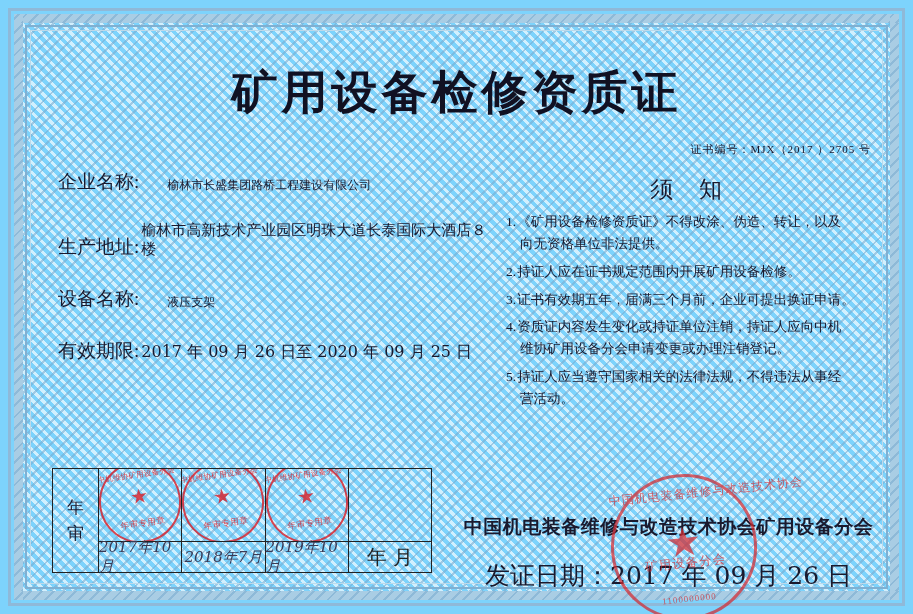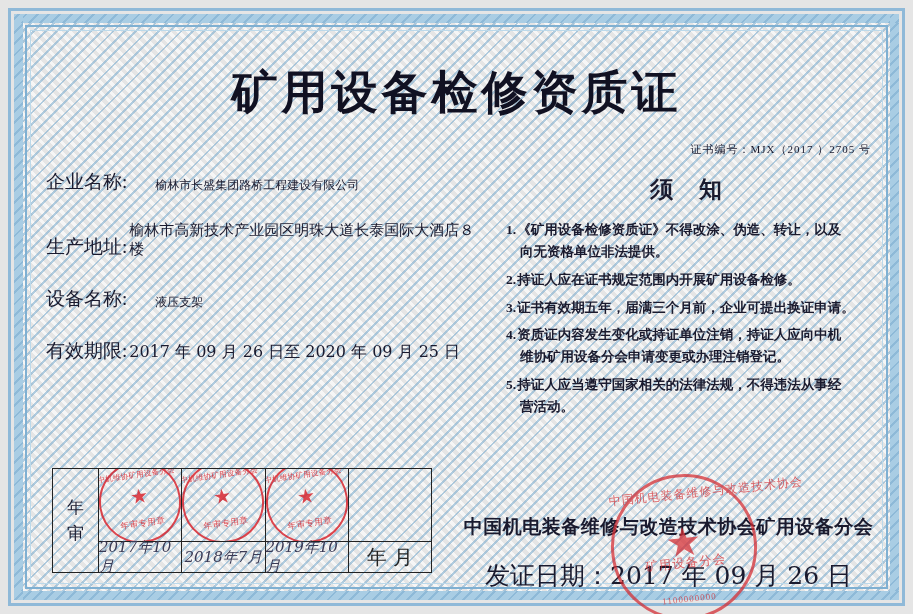--- a/index.html
+++ b/index.html
@@ -12,21 +12,21 @@
     height: 614px;
     font-family: "Liberation Serif", "DejaVu Serif", serif;
     color: #1a1a2e;
     overflow: hidden;
   }
 
   #certificate {
     position: relative;
     width: 913px;
     height: 614px;
-    background: #e5e5e5;
+    background: #7dd3fc;
     box-sizing: border-box;
   }
 
   
   .border-outer {
     position: absolute;
     left: 8px; top: 8px; right: 8px; bottom: 8px;
     border: 3px solid #8fb9d8;
     box-sizing: border-box;
   }
@@ -81,21 +81,21 @@
     position: absolute;
     right: 6px;
     top: 108px;
     font-size: 11px;
     letter-spacing: 1px;
   }
 
   
   .left-col {
     position: absolute;
-    left: 10px;
+    left: 22px;
     top: 135px;
     width: 440px;
   }
   .field {
     margin-bottom: 26px;
     display: flex;
     align-items: flex-end;
   }
   .field-label {
     font-size: 19px;
@@ -119,31 +119,30 @@
   .right-col {
     position: absolute;
     left: 470px;
     top: 140px;
     width: 370px;
   }
   .notice-title {
     text-align: center;
     font-size: 23px;
     letter-spacing: 10px;
-    margin-bottom: 14px;
-    font-weight: bold;
+    margin-bottom: 6px;
+    font-weight: normal;
   }
   .notice-list {
     font-size: 13.5px;
     line-height: 1.62;
   }
   .notice-item {
     margin-bottom: 6px;
     text-align: justify;
-    font-weight: bold;
   }
   .notice-item .num {
     margin-right: 1px;
   }
   .notice-sub {
     display: block;
     padding-left: 14px;
   }
 
   

